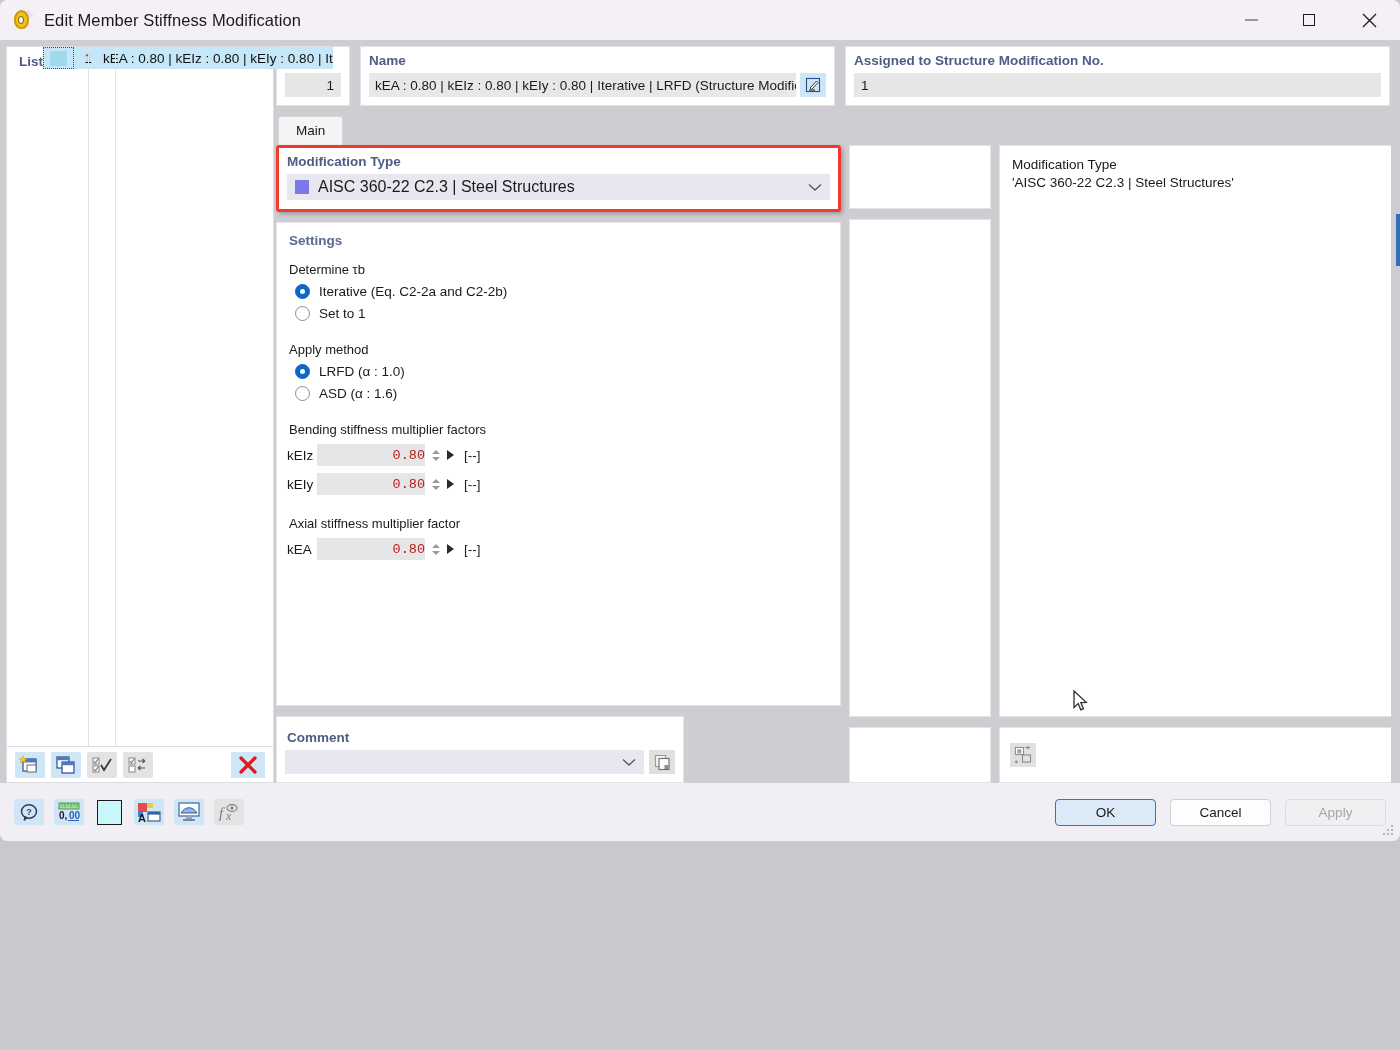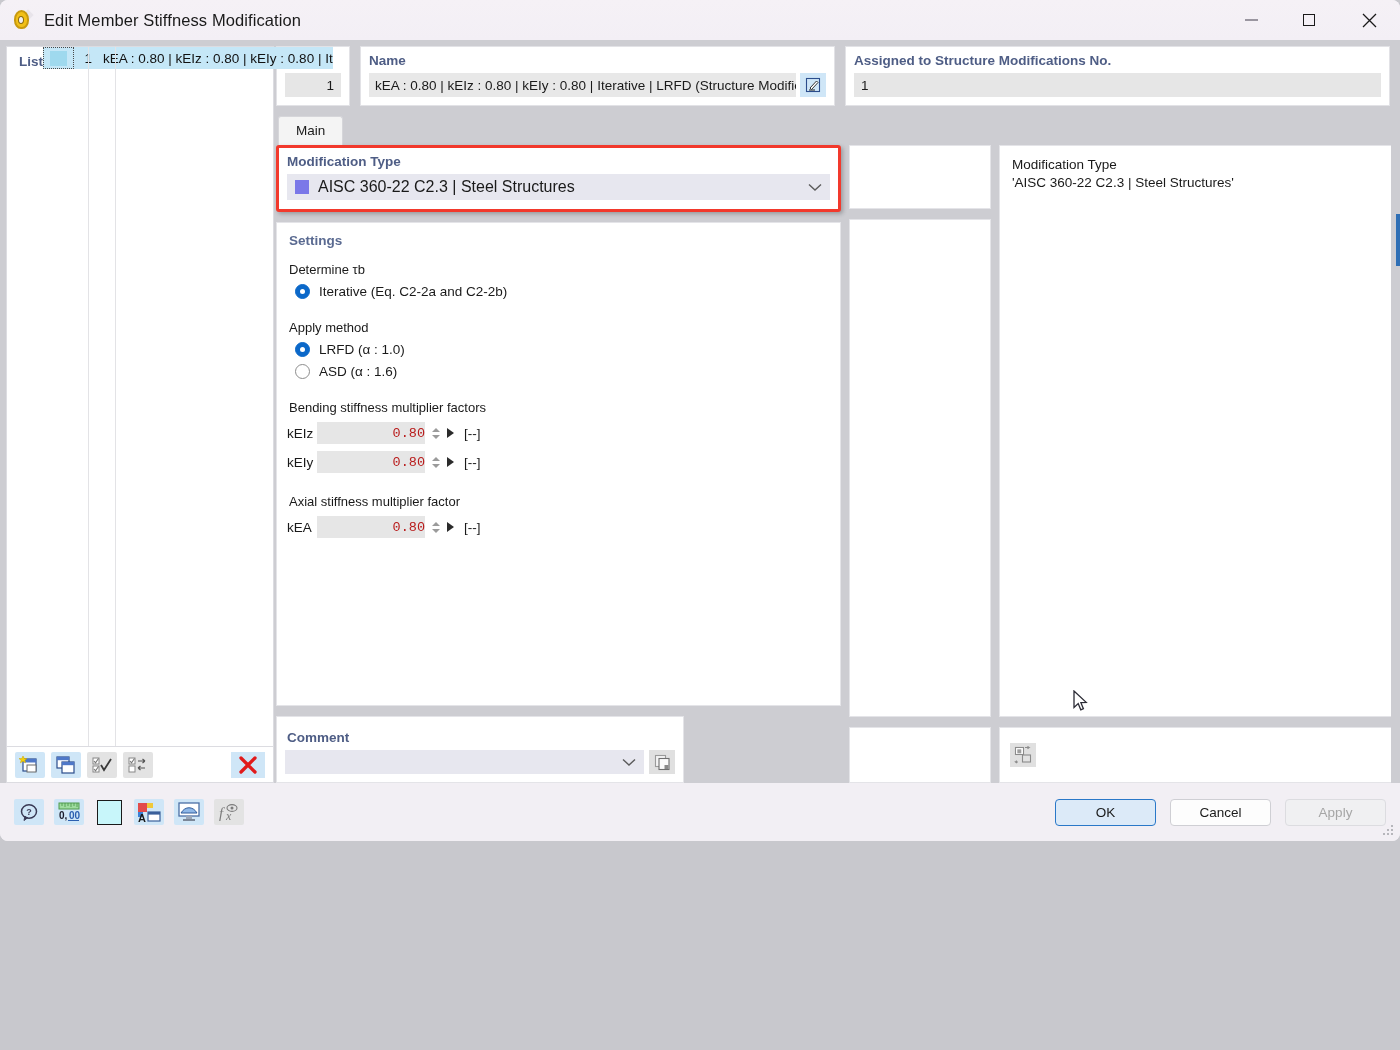--- a/index.html
+++ b/index.html
@@ -388,21 +388,21 @@
             <div class="edit-btn">
               <svg width="17" height="16" viewBox="0 0 17 16">
                 <rect x="1.5" y="1.5" width="13" height="13" fill="none" stroke="#2b4d8c" stroke-width="1.1"></rect>
                 <path d="M5 11 L11.5 4 L13 5.5 L6.5 12.5 Z" fill="#fff" stroke="#333" stroke-width="1"></path>
                 <path d="M4 13 h6" stroke="#333" stroke-width="1.1"></path>
               </svg>
             </div>
           </div>
         </div>
         <div class="group-box assigned-box">
-          <div class="field-label">Assigned to Structure Modifications No.</div>
+          <div class="field-label">Assigned to Structure Modification No.</div>
           <div class="input-ro">1</div>
         </div>
       </div>
 
       <div class="tabs-row">
         <div class="tab">Main</div>
       </div>
 
       <div class="content-area">
 
@@ -420,20 +420,24 @@
             </div>
           </div>
 
           <div class="settings-box">
             <div class="settings-title">Settings</div>
 
             <div class="sub-label">Determine τb</div>
             <div class="radio-row">
               <div class="radio on"></div>
               <span>Iterative (Eq. C2-2a and C2-2b)</span>
+            </div>
+            <div class="radio-row">
+              <div class="radio"></div>
+              <span>Set to 1</span>
             </div>
 
             <div class="spacer-12"></div>
             <div class="sub-label">Apply method</div>
             <div class="radio-row">
               <div class="radio on"></div>
               <span>LRFD (α : 1.0)</span>
             </div>
             <div class="radio-row">
               <div class="radio"></div>

